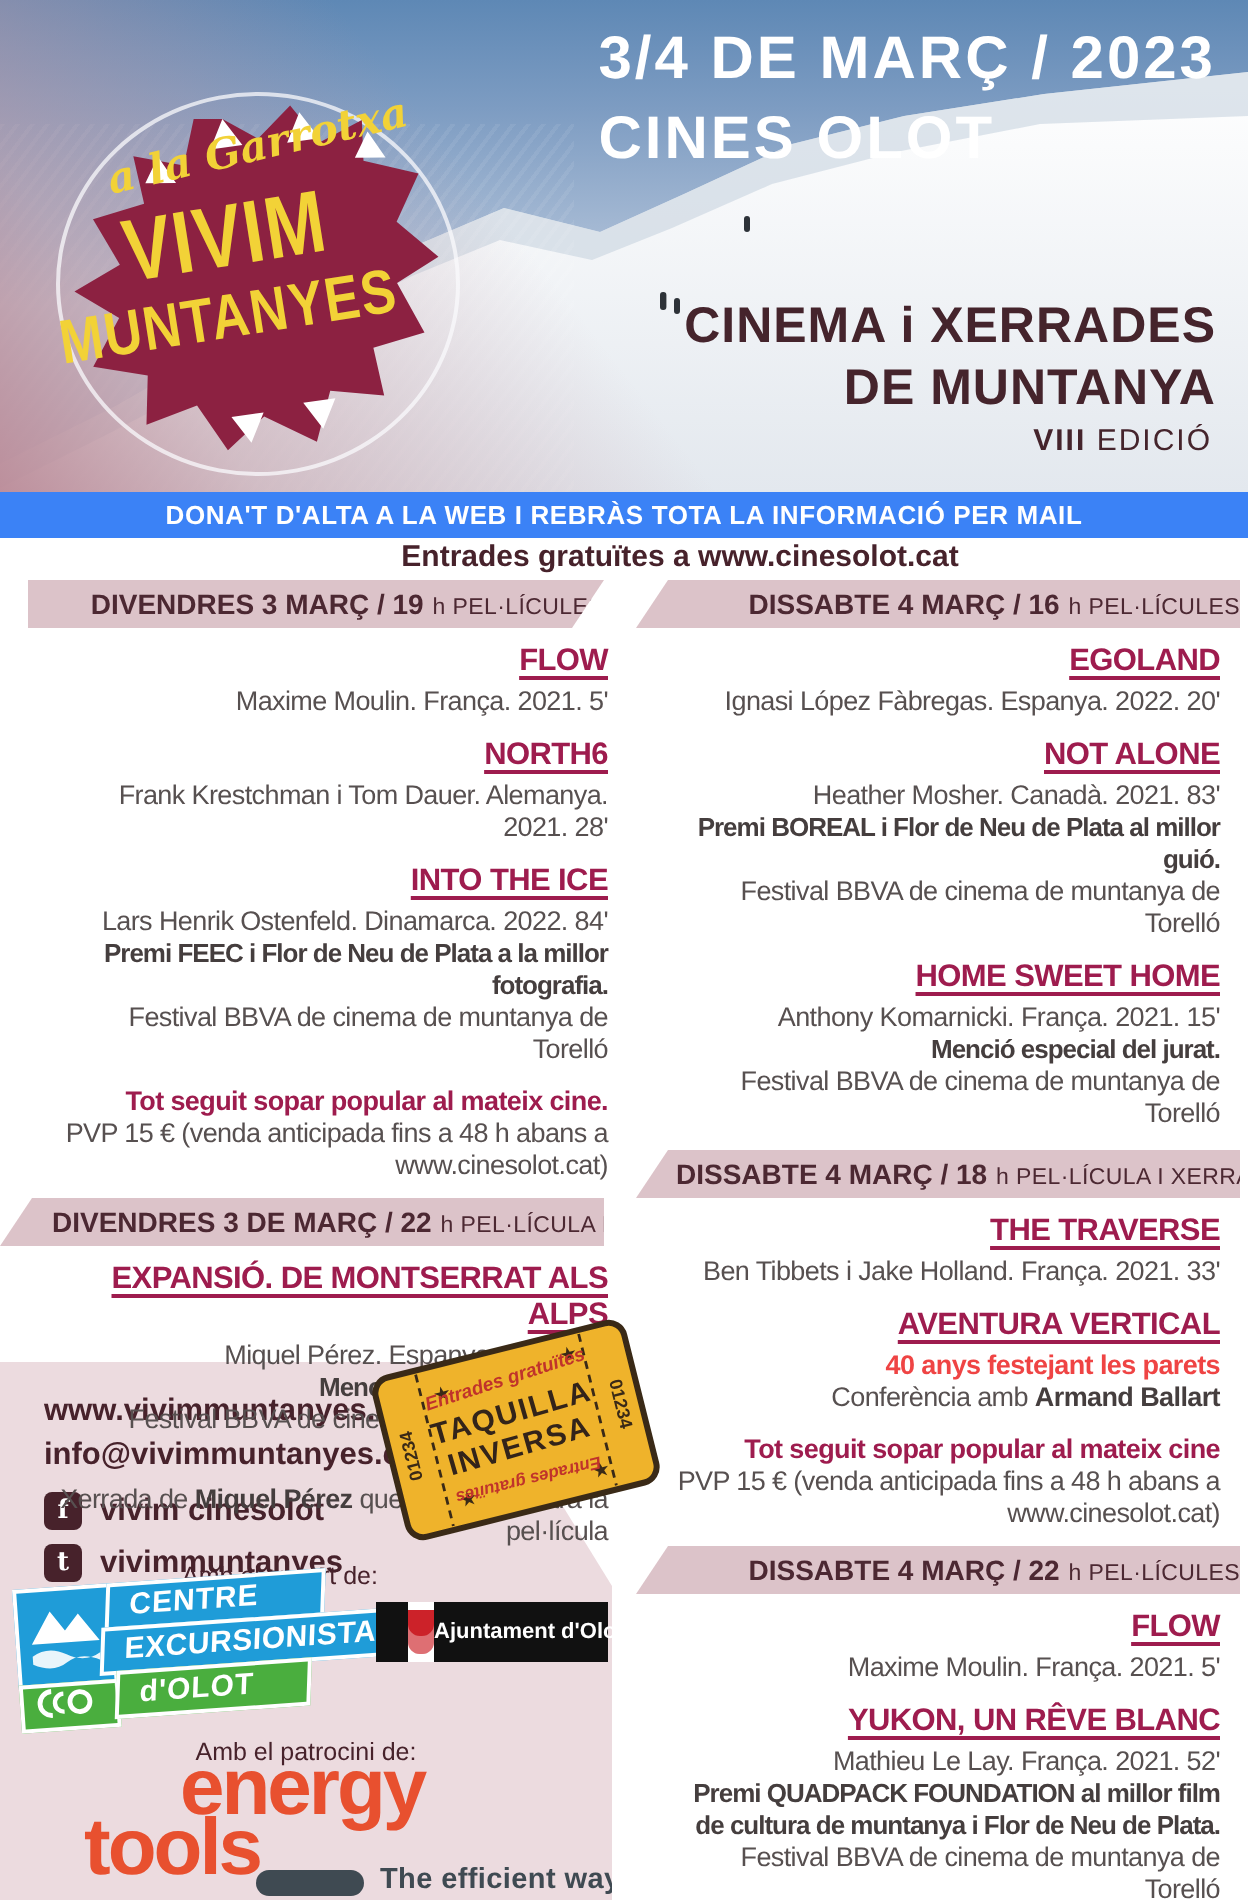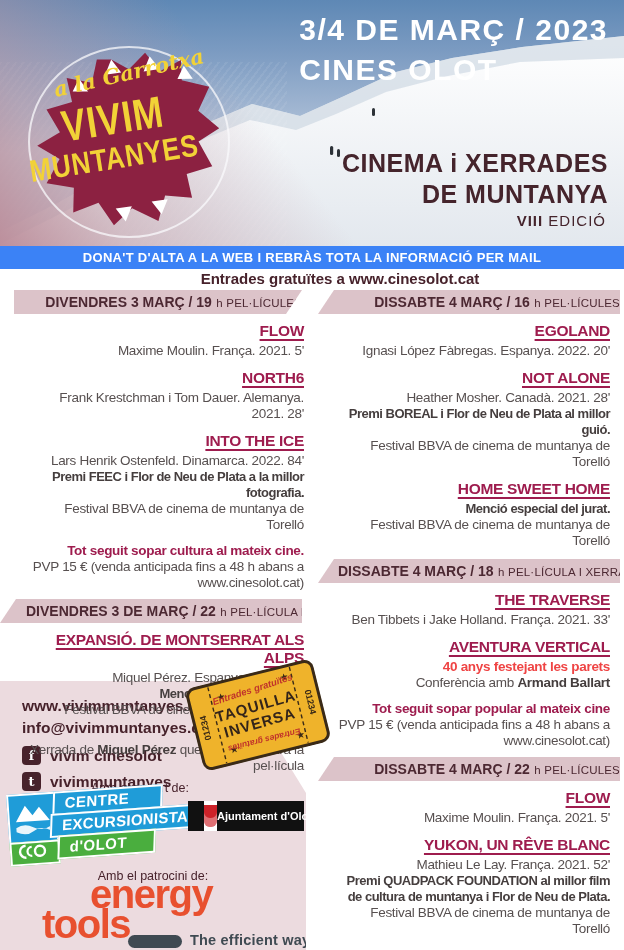--- a/index.html
+++ b/index.html
@@ -173,21 +173,21 @@
       <div class="film-title">NORTH6</div>
       <div class="line">Frank Krestchman i Tom Dauer. Alemanya. 2021. 28'</div>
     </div>
     <div class="film">
       <div class="film-title">INTO THE ICE</div>
       <div class="line">Lars Henrik Ostenfeld. Dinamarca. 2022. 84'</div>
       <div class="award">Premi FEEC i Flor de Neu de Plata a la millor fotografia.</div>
       <div class="line">Festival BBVA de cinema de muntanya de Torelló</div>
     </div>
     <div class="note">
-      <div class="note-bold">Tot seguit sopar cultura al mateix cine.</div>
+      <div class="note-bold">Tot seguit sopar popular al mateix cine.</div>
       <div class="line">PVP 15 € (venda anticipada fins a 48 h abans a www.cinesolot.cat)</div>
     </div>
   </div>
   <div class="bar bar-wedge-left">
     <b>DIVENDRES 3 DE MARÇ / 22</b>
     <span class="lt">h PEL·LÍCULA I XERRADA</span>
   </div>
   <div class="col-inner-left">
     <div class="film">
       <div class="film-title">EXPANSIÓ. DE MONTSERRAT ALS ALPS</div>
@@ -206,26 +206,27 @@
     <b>DISSABTE 4 MARÇ / 16</b>
     <span class="lt">h PEL·LÍCULES</span>
   </div>
   <div class="col-inner-right">
     <div class="film">
       <div class="film-title">EGOLAND</div>
       <div class="line">Ignasi López Fàbregas. Espanya. 2022. 20'</div>
     </div>
     <div class="film">
       <div class="film-title">NOT ALONE</div>
-      <div class="line">Heather Mosher. Canadà. 2021. 28'</div>
+      <div class="line">Heather Mosher. Canadà. 2021. 83'</div>
       <div class="award">Premi BOREAL i Flor de Neu de Plata al millor guió.</div>
       <div class="line">Festival BBVA de cinema de muntanya de Torelló</div>
     </div>
     <div class="film">
       <div class="film-title">HOME SWEET HOME</div>
+      <div class="line">Anthony Komarnicki. França. 2021. 15'</div>
       <div class="award">Menció especial del jurat.</div>
       <div class="line">Festival BBVA de cinema de muntanya de Torelló</div>
     </div>
   </div>
   <div class="bar bar-right">
     <b>DISSABTE 4 MARÇ / 18</b>
     <span class="lt">h PEL·LÍCULA I XERRADA</span>
   </div>
   <div class="col-inner-right">
     <div class="film">

